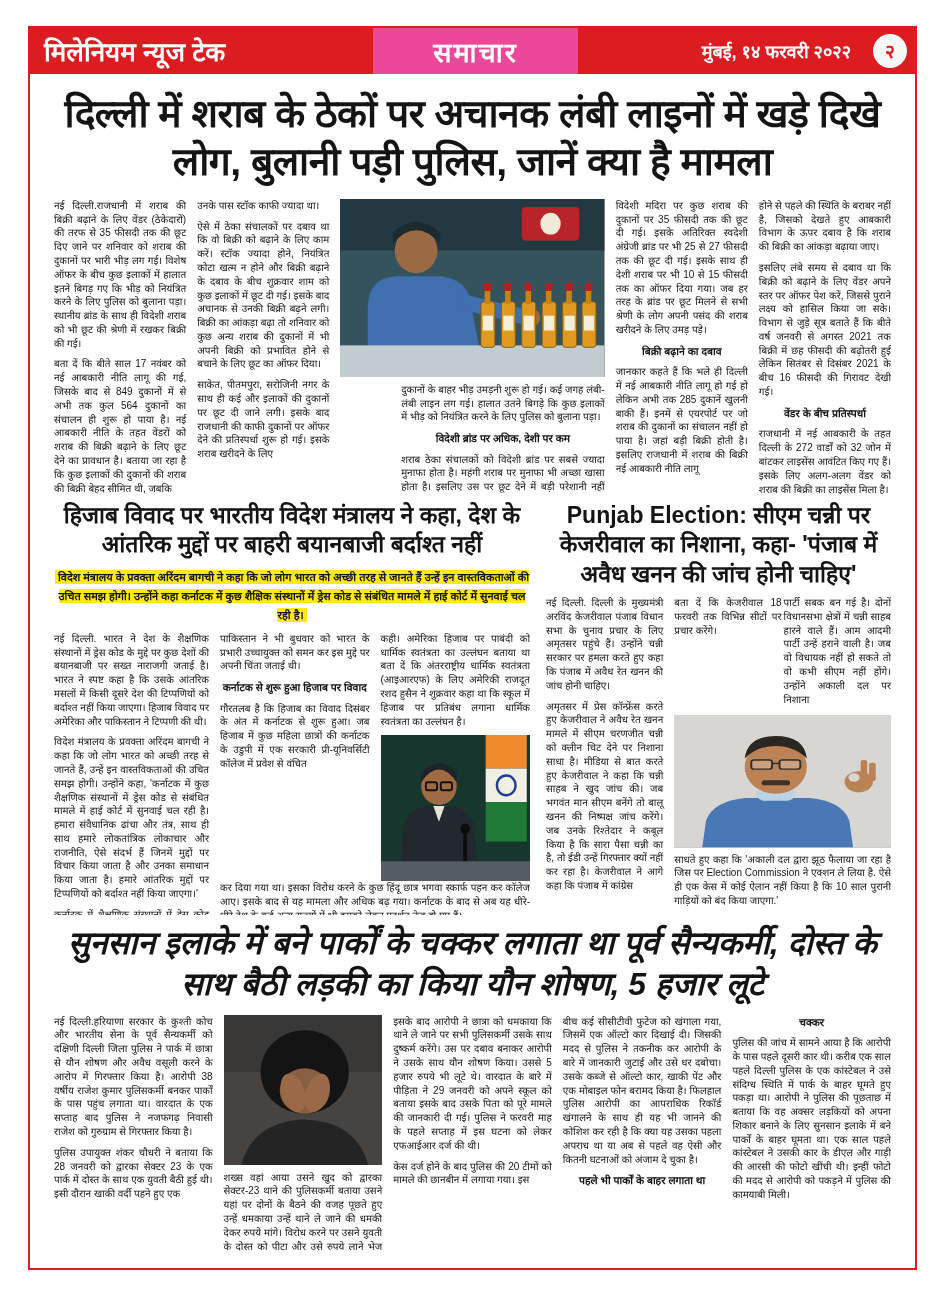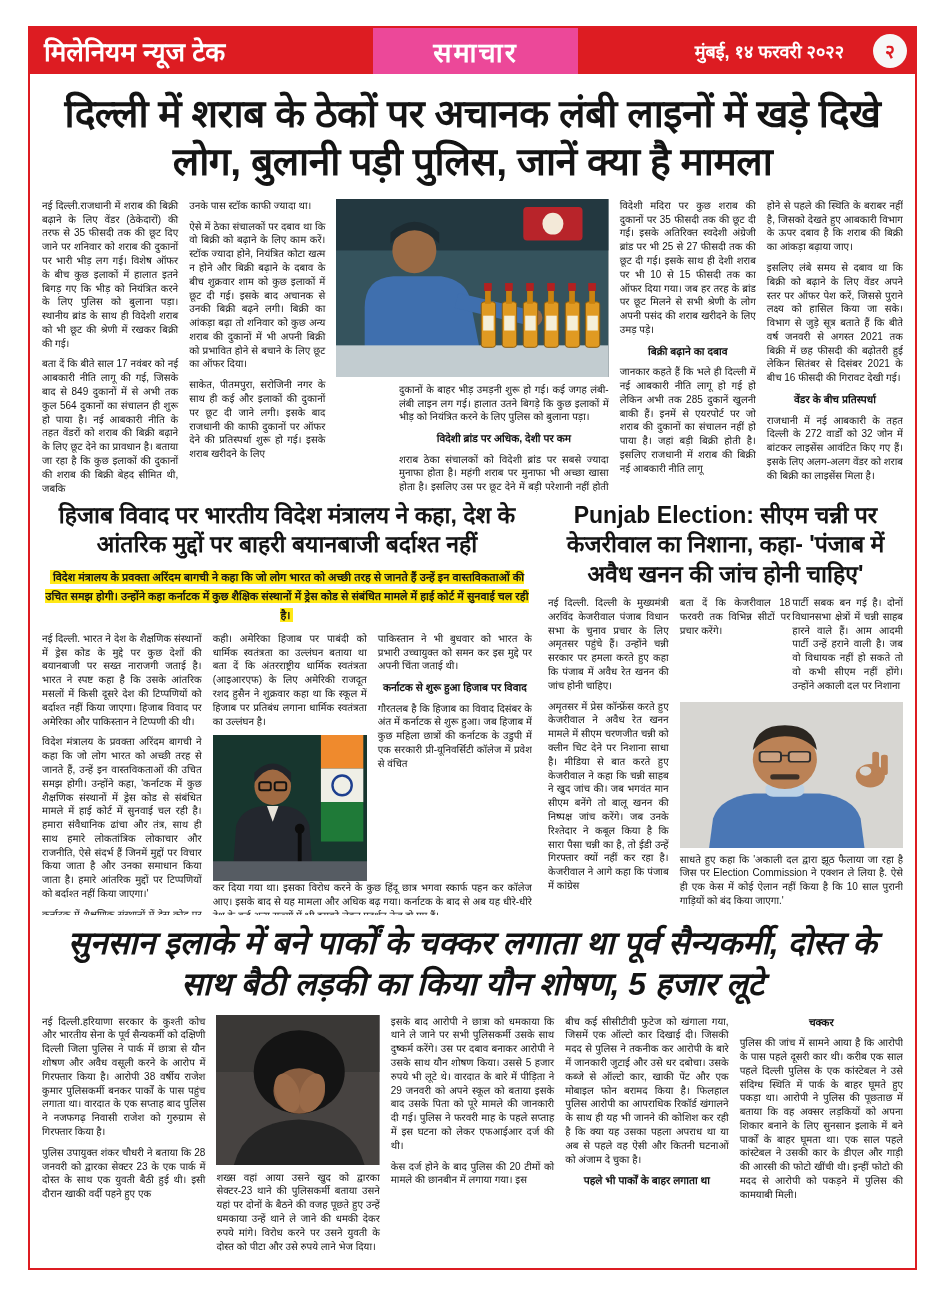--- a/index.html
+++ b/index.html
@@ -6,26 +6,26 @@
   html,body{margin:0;padding:0;background:#e9e9e9;}
   .sheet{width:945px;height:1296px;background:#fff;box-sizing:border-box;padding:26px 28px;margin:0 auto;
          font-family:"Liberation Sans","DejaVu Sans",sans-serif;color:var(--ink);}
   .frame{border:2px solid var(--red);height:100%;box-sizing:border-box;display:flex;flex-direction:column;overflow:hidden;}
 
   
   .topbar{background:var(--red);flex:0 0 46px;display:flex;align-items:center;color:#fff;}
   .brand{font-size:26px;font-weight:bold;padding-left:14px;flex:1;white-space:nowrap;}
   .section-box{background:#ec4899;height:46px;min-width:205px;display:flex;align-items:center;justify-content:center;
                font-size:27px;font-weight:bold;letter-spacing:2px;padding:0 18px;box-sizing:border-box;}
-  .topbar-right{flex:1;display:flex;align-items:center;justify-content:flex-end;gap:29px;padding-right:8px;}
+  .topbar-right{flex:1;display:flex;align-items:center;justify-content:flex-end;gap:22px;padding-right:8px;}
   .dateline{font-size:18px;font-weight:bold;white-space:nowrap;}
   .pagenum{width:34px;height:34px;border-radius:50%;background:#f7f7f7;color:var(--red);display:flex;align-items:center;
            justify-content:center;font-size:19px;font-weight:bold;flex:0 0 34px;}
 
-  .content{padding:4px 12px 0;flex:1;overflow:hidden;}
+  .content{padding:4px 24px 0;flex:1;overflow:hidden;}
 
   
   .cols{display:flex;gap:11px;font-size:10px;line-height:1.38;text-align:justify;}
   .col{flex:1;min-width:0;}
   .cols p{margin:0 0 7px;}
   .crosshead{font-weight:bold;text-align:center;font-size:10.5px;margin:2px 0 5px;}
   .photo{display:block;width:100%;background:#ccc;}
 
   
   .lead-headline{font-size:39px;line-height:1.24;font-weight:800;text-align:center;margin:12px 2px 12px;letter-spacing:-.5px;}
@@ -154,43 +154,43 @@
           <p class="standfirst"><span>विदेश मंत्रालय के प्रवक्ता अरिंदम बागची ने कहा कि जो लोग भारत को अच्छी तरह से जानते हैं उन्हें इन वास्तविकताओं की उचित समझ होगी। उन्होंने कहा कर्नाटक में कुछ शैक्षिक संस्थानों में ड्रेस कोड से संबंधित मामले में हाई कोर्ट में सुनवाई चल रही है।</span></p>
           <div class="cols hijab-body">
             <div class="col">
               <p>नई दिल्ली. भारत ने देश के शैक्षणिक संस्थानों में ड्रेस कोड के मुद्दे पर कुछ देशों की बयानबाजी पर सख्त नाराजगी जताई है। भारत ने स्पष्ट कहा है कि उसके आंतरिक मसलों में किसी दूसरे देश की टिप्पणियों को बर्दाश्त नहीं किया जाएगा। हिजाब विवाद पर अमेरिका और पाकिस्तान ने टिप्पणी की थी।</p>
               <p>विदेश मंत्रालय के प्रवक्ता अरिंदम बागची ने कहा कि जो लोग भारत को अच्छी तरह से जानते हैं, उन्हें इन वास्तविकताओं की उचित समझ होगी। उन्होंने कहा, 'कर्नाटक में कुछ शैक्षणिक संस्थानों में ड्रेस कोड से संबंधित मामले में हाई कोर्ट में सुनवाई चल रही है। हमारा संवैधानिक ढांचा और तंत्र, साथ ही साथ हमारे लोकतांत्रिक लोकाचार और राजनीति, ऐसे संदर्भ हैं जिनमें मुद्दों पर विचार किया जाता है और उनका समाधान किया जाता है। हमारे आंतरिक मुद्दों पर टिप्पणियों को बर्दाश्त नहीं किया जाएगा।'</p>
               <p>कर्नाटक में शैक्षणिक संस्थानों में ड्रेस कोड पर कुछ देशों की टिप्पणियों के बारे में मीडिया के पूछे जाने पर बागची ने यह बात</p>
             </div>
             <div class="hijab-right">
               <div class="pair">
                 <div class="col">
+                  <p>पाकिस्तान ने भी बुधवार को भारत के प्रभारी उच्चायुक्त को समन कर इस मुद्दे पर अपनी चिंता जताई थी।</p>
+                  <p class="crosshead">कर्नाटक से शुरू हुआ हिजाब पर विवाद</p>
+                  <p>गौरतलब है कि हिजाब का विवाद दिसंबर के अंत में कर्नाटक से शुरू हुआ। जब हिजाब में कुछ महिला छात्रों की कर्नाटक के उडुपी में एक सरकारी प्री-यूनिवर्सिटी कॉलेज में प्रवेश से वंचित</p>
+                </div>
+                <div class="col">
                   <p>कही। अमेरिका हिजाब पर पाबंदी को धार्मिक स्वतंत्रता का उल्लंघन बताया था बता दें कि अंतरराष्ट्रीय धार्मिक स्वतंत्रता (आइआरएफ) के लिए अमेरिकी राजदूत रशद हुसैन ने शुक्रवार कहा था कि स्कूल में हिजाब पर प्रतिबंध लगाना धार्मिक स्वतंत्रता का उल्लंघन है।</p>
                   <svg class="photo" viewBox="0 0 160 148" preserveAspectRatio="none" style="height:146px">
                     <rect width="160" height="148" fill="#17362e"></rect>
                     <rect x="112" y="0" width="44" height="34" fill="#ef8a2d"></rect>
                     <rect x="112" y="34" width="44" height="34" fill="#efefe6"></rect>
                     <circle cx="134" cy="51" r="10" fill="none" stroke="#1d3f8f" stroke-width="2.5"></circle>
                     <rect x="112" y="68" width="44" height="40" fill="#1f7a38"></rect>
                     <path d="M20 148 L24 92 Q30 74 52 72 L74 72 Q94 74 100 92 L104 148 Z" fill="#23272e"></path>
                     <path d="M56 72 L62 88 L68 72 Z" fill="#e8e4da"></path>
                     <circle cx="62" cy="52" r="19" fill="#a06a42"></circle>
                     <path d="M43 48 Q62 22 81 48 L81 38 Q62 20 43 38 Z" fill="#20242a"></path>
                     <rect x="48" y="48" width="12" height="8" rx="2" fill="none" stroke="#111" stroke-width="2"></rect>
                     <rect x="64" y="48" width="12" height="8" rx="2" fill="none" stroke="#111" stroke-width="2"></rect>
                     <rect x="88" y="98" width="4" height="34" fill="#0c0c0c"></rect>
                     <circle cx="90" cy="95" r="5" fill="#0c0c0c"></circle>
                     <rect y="128" width="160" height="20" fill="#565c63"></rect>
                   </svg>
                 </div>
-                <div class="col">
-                  <p>पाकिस्तान ने भी बुधवार को भारत के प्रभारी उच्चायुक्त को समन कर इस मुद्दे पर अपनी चिंता जताई थी।</p>
-                  <p class="crosshead">कर्नाटक से शुरू हुआ हिजाब पर विवाद</p>
-                  <p>गौरतलब है कि हिजाब का विवाद दिसंबर के अंत में कर्नाटक से शुरू हुआ। जब हिजाब में कुछ महिला छात्रों की कर्नाटक के उडुपी में एक सरकारी प्री-यूनिवर्सिटी कॉलेज में प्रवेश से वंचित</p>
-                </div>
               </div>
               <p class="hijab-bottom">कर दिया गया था। इसका विरोध करने के कुछ हिंदू छात्र भगवा स्कार्फ पहन कर कॉलेज आए। इसके बाद से यह मामला और अधिक बढ़ गया। कर्नाटक के बाद से अब यह धीरे-धीरे देश के कई अन्य राज्यों में भी इसको लेकर प्रदर्शन तेज हो गए हैं।</p>
             </div>
           </div>
         </article>
 
         <article class="punjab">
           <h2 class="mid-headline">Punjab Election: सीएम चन्नी पर केजरीवाल का निशाना, कहा- 'पंजाब में अवैध खनन की जांच होनी चाहिए'</h2>
           <div class="cols punjab-body">
             <div class="col">

